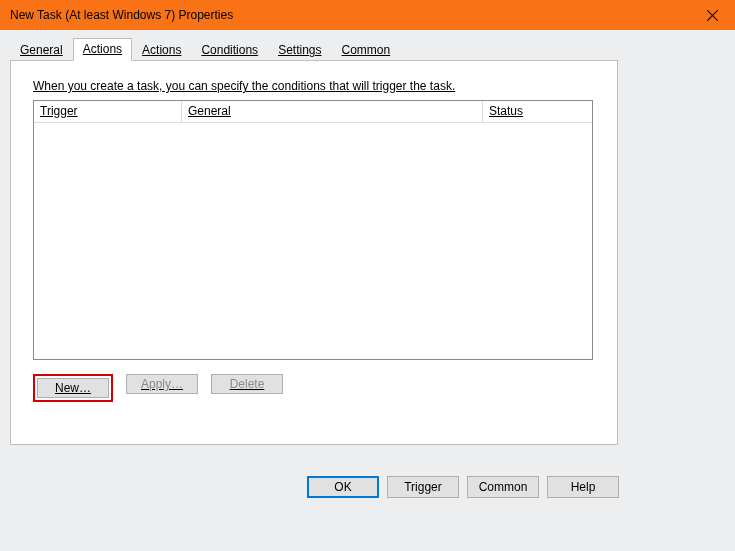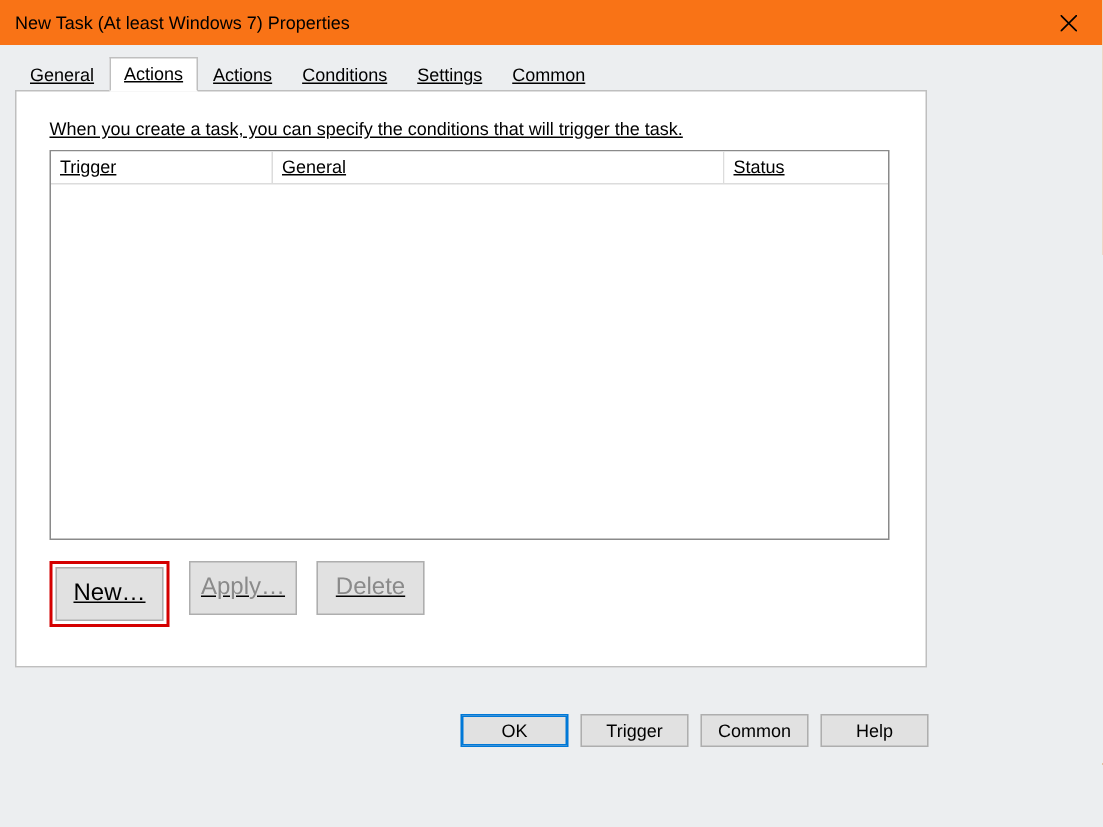--- a/index.html
+++ b/index.html
@@ -106,25 +106,25 @@
   .lv-col.details { flex: 1; }
   .lv-col.status  { width: 109px; border-right: none; }
   .lv-body { flex: 1; }
   .btnrow {
     display: flex;
     gap: 13px;
     margin-top: 14px;
   }
   .wbtn {
     width: 72px;
-    height: 36px;
+    height: 20px;
     border: 1px solid #aeaeae;
     background: #e1e1e1;
     font-family: inherit;
-    font-size: 16px;
+    font-size: 12px;
     color: #000;
     display: inline-flex;
     align-items: center;
     justify-content: center;
     cursor: default;
   }
   .wbtn.disabled { color: #8a8a8a; }
   .highlight-new {
     border: 2px solid #d40000;
     padding: 2px;

